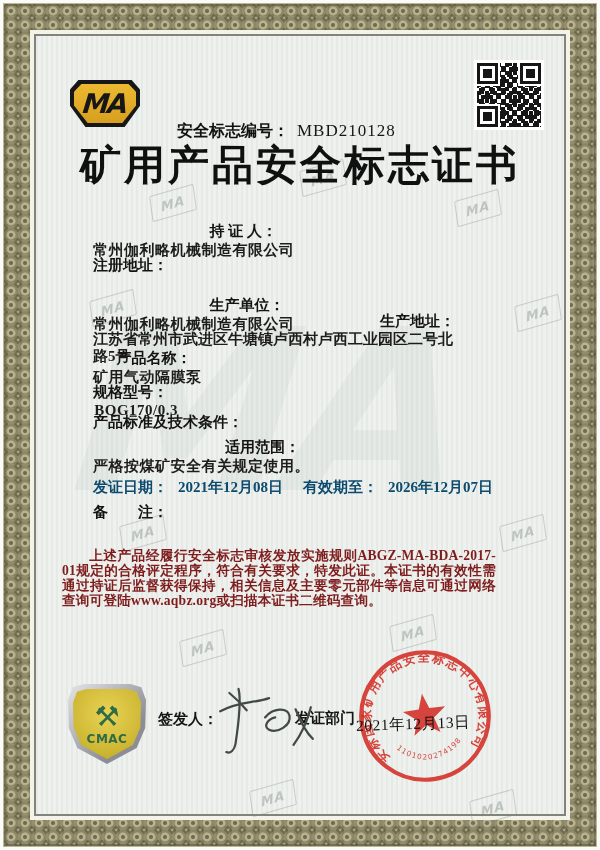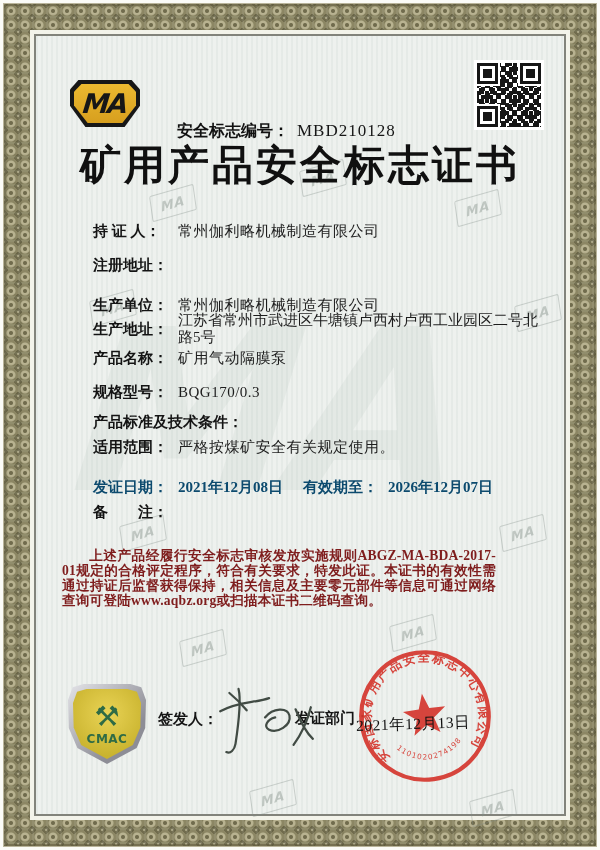--- a/index.html
+++ b/index.html
@@ -42,24 +42,24 @@
         repeating-conic-gradient(transparent 0% 25%, #161616 0% 50%);
       background-size:8px 8px, 11px 11px;background-position:0 0, 2px 3px;
       outline:3px solid #fff;}
   .fp{position:absolute;width:15px;height:15px;border:3px solid #161616;background:#fff;box-shadow:0 0 0 2px #fff;}
   .fp i{position:absolute;inset:3px;background:#161616;}
   .fp.tl{left:0;top:0}.fp.tr{right:0;top:0}.fp.bl{left:0;bottom:0}
   
   .title{position:absolute;z-index:3;left:37px;right:37px;top:138px;text-align:center;
       font-size:41px;font-weight:900;color:#101010;letter-spacing:3px;}
   
-  .row{position:absolute;z-index:3;left:93px;display:flex;align-items:center;font-size:15px;color:#141414;}
+  .row{position:absolute;z-index:3;left:93px;display:flex;align-items:flex-end;font-size:15px;color:#141414;flex-direction:column;}
   .lbl{font-weight:700;white-space:nowrap;}
   .w84{width:85px;} .w174{width:174px;}
-  .val{font-weight:400;color:#1d1d1d;letter-spacing:.5px;}
+  .val{font-weight:700;color:#1d1d1d;letter-spacing:.5px;}
   .val.wrap{width:372px;line-height:17px;letter-spacing:0;}
   .dates{position:absolute;z-index:3;left:93px;top:478px;display:flex;font-size:15px;color:#0c4a6e;}
   .dates .dv{width:125px;font-weight:700;}
   .statement{position:absolute;z-index:3;left:62px;top:548px;width:434px;
       font-size:13.6px;line-height:15px;font-weight:700;color:#7f1d1d;
       text-indent:2em;text-align:justify;letter-spacing:.2px;}
   
   .cmac{position:absolute;z-index:3;left:68px;top:684px;width:78px;height:80px;
       background:linear-gradient(135deg,#e4e4e8,#8d8d96 70%);
       clip-path:polygon(50% 100%,12% 80%,1% 55%,0 20%,6% 4%,20% 0,80% 0,94% 4%,100% 20%,99% 55%,88% 80%);}

